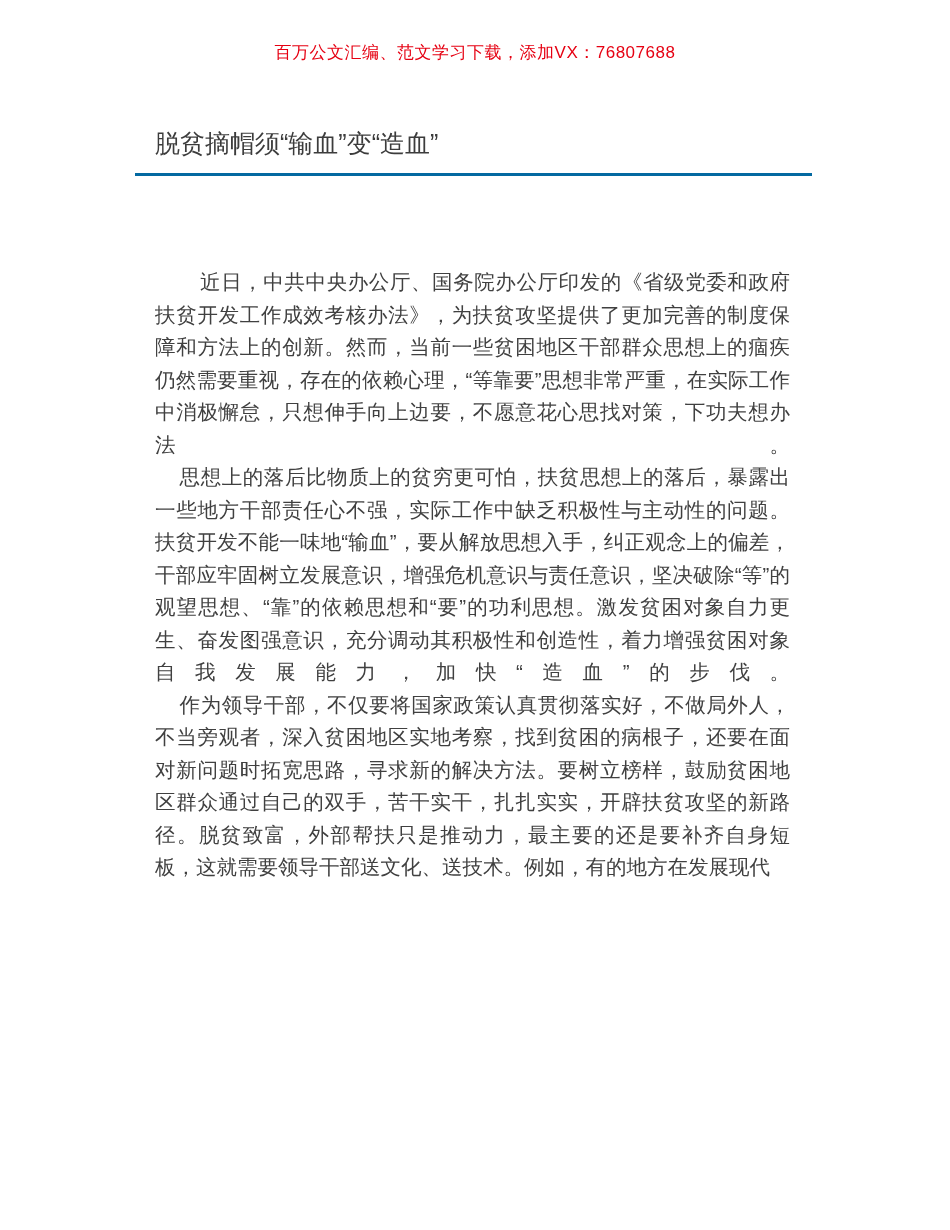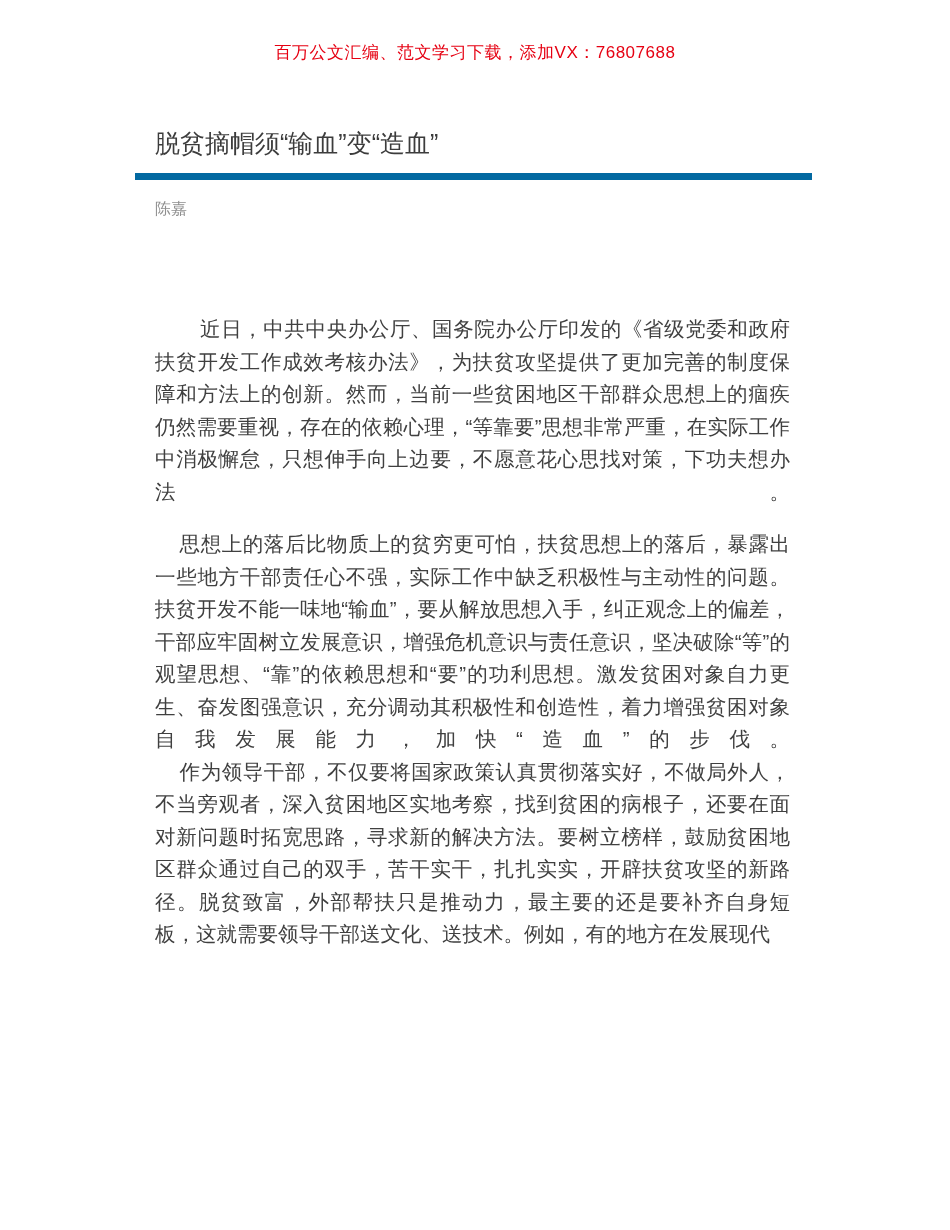--- a/index.html
+++ b/index.html
@@ -27,21 +27,21 @@
     line-height: 26px;
     letter-spacing: 0.5px;
   }
   .content {
     margin-left: 135px;
     margin-right: 138px;
   }
   .title-block {
     margin-top: 60px;
     padding: 0 20px 13px 20px;
-    border-bottom: 7px solid #0369a1;
+    border-bottom: 3px solid #0369a1;
   }
   .article-title {
     margin: 0;
     font-size: 25px;
     font-weight: 400;
     color: #3c3c3c;
     line-height: 34px;
   }
   .meta {
     padding: 17px 20px 0 20px;
@@ -59,40 +59,38 @@
   }
   .para {
     margin: 0;
     text-indent: 1.2em;
   }
   .para-first {
     text-indent: 2.2em;
   }
   .justify-last {
     text-align-last: justify;
-    margin-top: 20px;
   }
 </style>
 </head>
 <body>
 
 <div class="page">
 
   <div class="banner">
     <span>百万公文汇编、范文学习下载，添加VX：76807688</span>
   </div>
 
   <div class="content">
 
     <div class="title-block">
       <h1 class="article-title">脱贫摘帽须“输血”变“造血”</h1>
     </div>
 
     <div class="meta">
-      <div class="author">陈嘉</div>
     </div>
 
     <div class="body-text">
       <p class="para para-first justify-last">近日，中共中央办公厅、国务院办公厅印发的《省级党委和政府扶贫开发工作成效考核办法》，为扶贫攻坚提供了更加完善的制度保障和方法上的创新。然而，当前一些贫困地区干部群众思想上的痼疾仍然需要重视，存在的依赖心理，“等靠要”思想非常严重，在实际工作中消极懈怠，只想伸手向上边要，不愿意花心思找对策，下功夫想办法。</p>
       <p class="para justify-last">思想上的落后比物质上的贫穷更可怕，扶贫思想上的落后，暴露出一些地方干部责任心不强，实际工作中缺乏积极性与主动性的问题。扶贫开发不能一味地“输血”，要从解放思想入手，纠正观念上的偏差，干部应牢固树立发展意识，增强危机意识与责任意识，坚决破除“等”的观望思想、“靠”的依赖思想和“要”的功利思想。激发贫困对象自力更生、奋发图强意识，充分调动其积极性和创造性，着力增强贫困对象自我发展能力，加快“造血”的步伐。</p>
       <p class="para">作为领导干部，不仅要将国家政策认真贯彻落实好，不做局外人，不当旁观者，深入贫困地区实地考察，找到贫困的病根子，还要在面对新问题时拓宽思路，寻求新的解决方法。要树立榜样，鼓励贫困地区群众通过自己的双手，苦干实干，扎扎实实，开辟扶贫攻坚的新路径。脱贫致富，外部帮扶只是推动力，最主要的还是要补齐自身短板，这就需要领导干部送文化、送技术。例如，有的地方在发展现代</p>
     </div>
 
   </div>
 </div>

